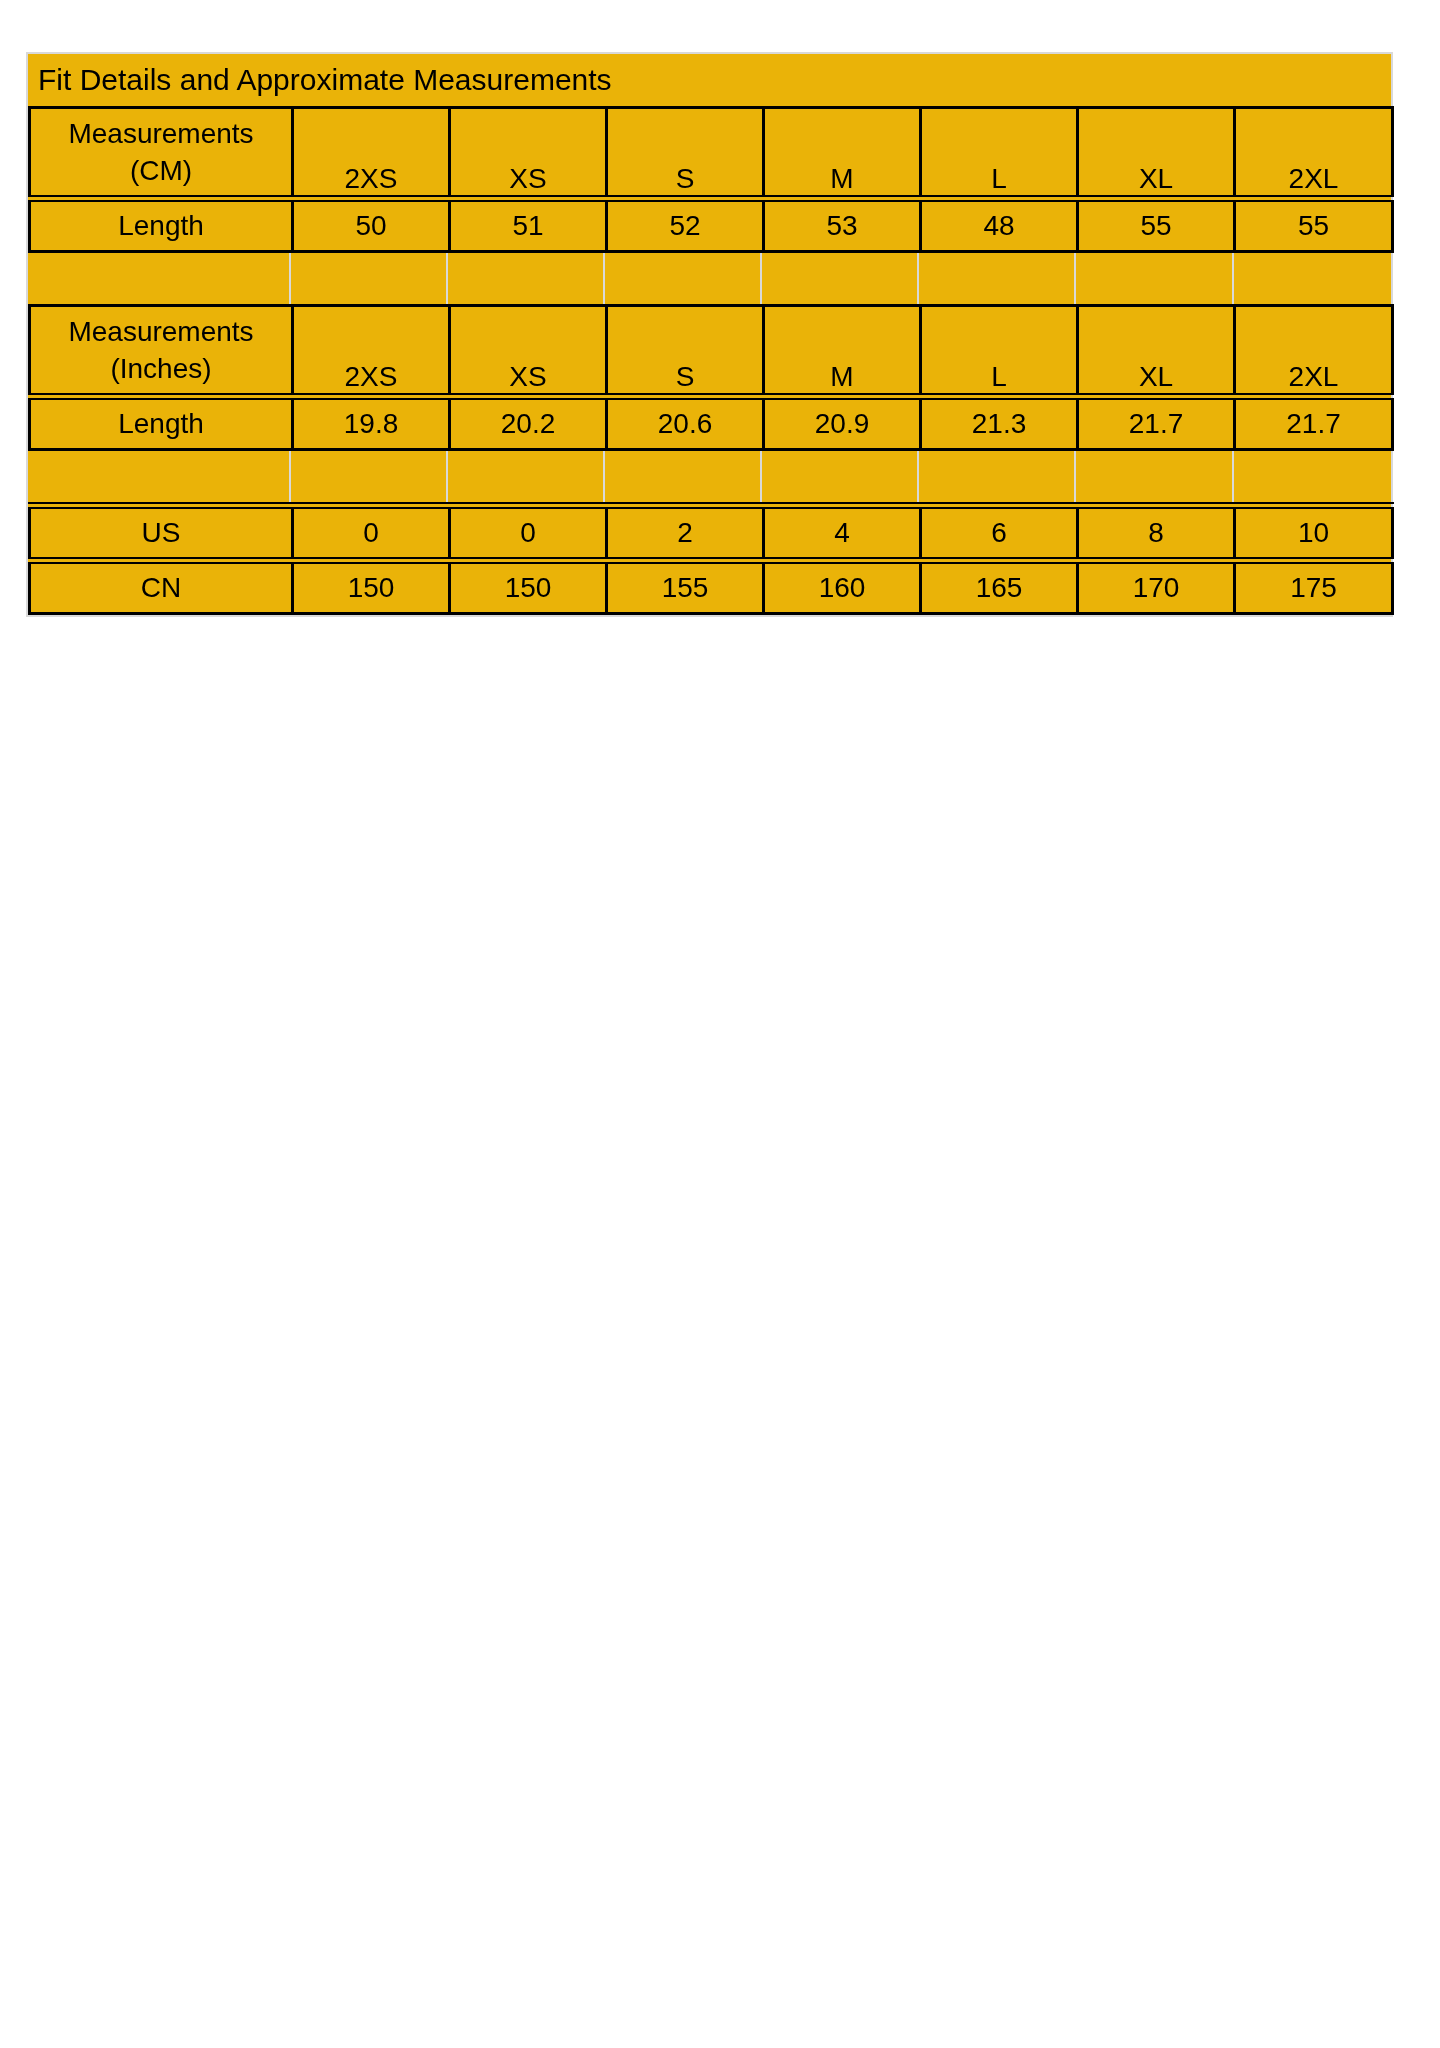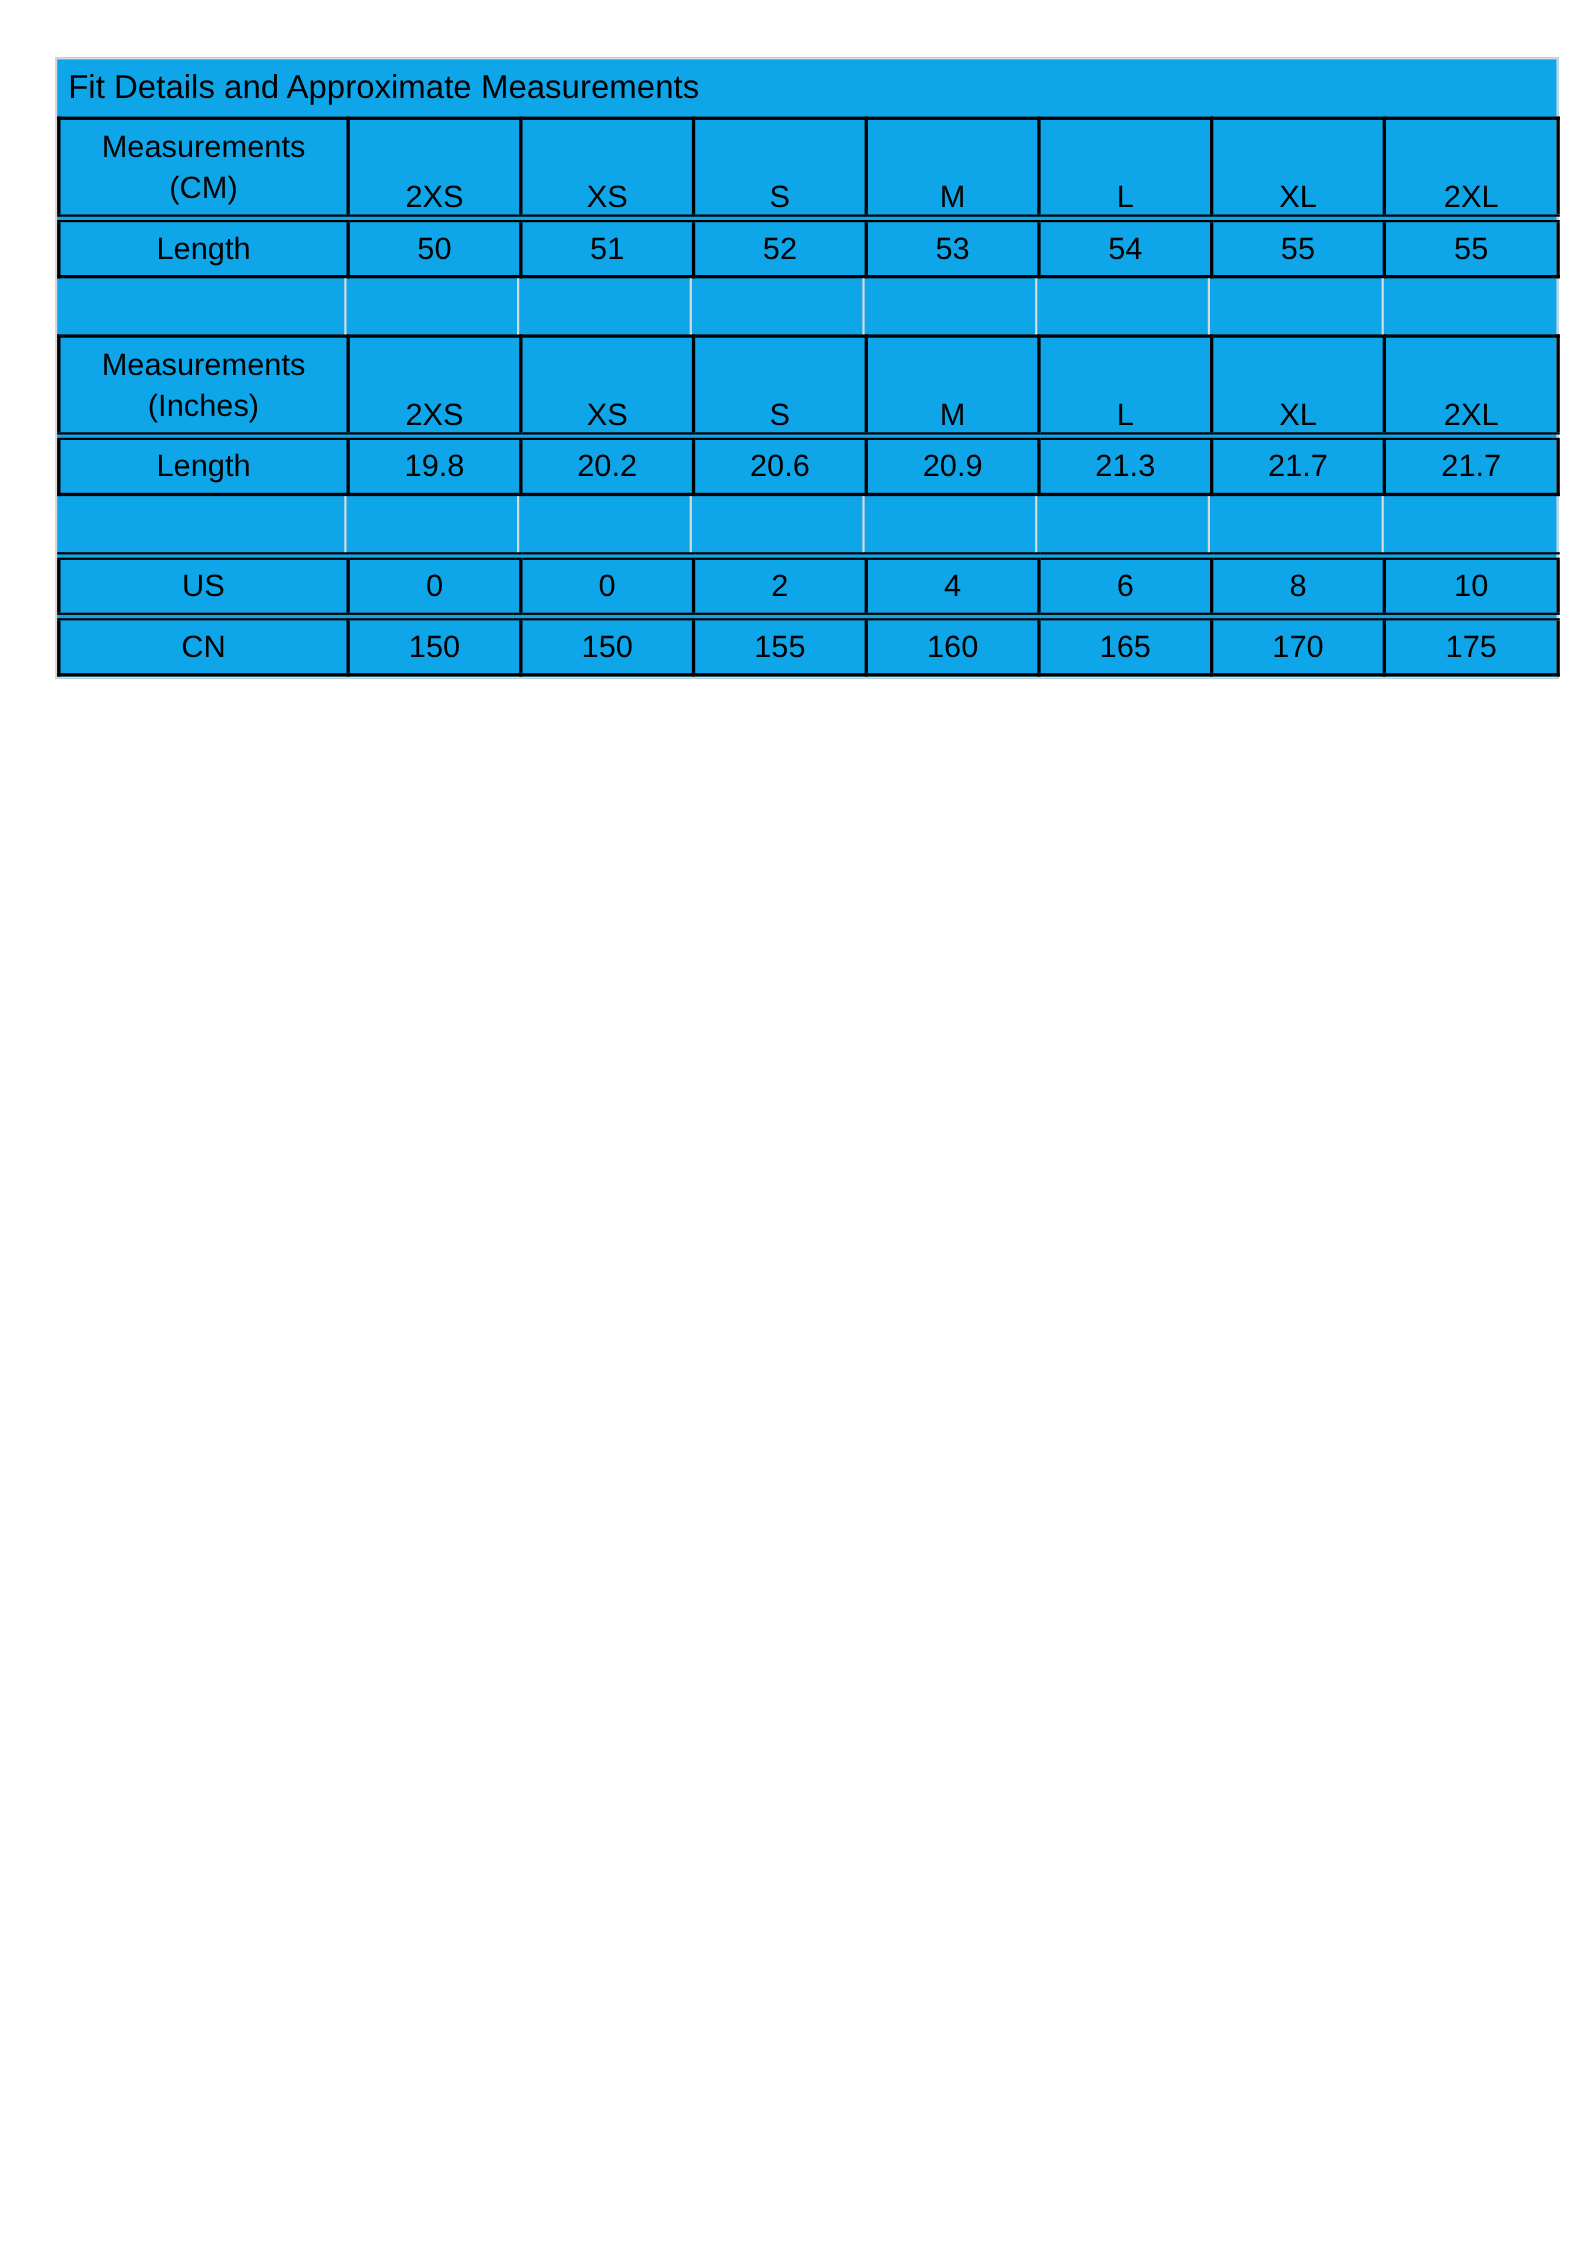--- a/index.html
+++ b/index.html
@@ -10,25 +10,25 @@
     color: #000000;
   }
   body {
     width: 1440px;
     height: 2048px;
     position: relative;
     overflow: hidden;
   }
   .content {
     position: absolute;
-    left: 50px;
+    left: 26px;
     top: 52px;
     width: 1363px;
     border: 2px solid #d9d9d9;
-    background: #0ea5e9;
+    background: #eab308;
   }
   .title-row {
     height: 52px;
     line-height: 52px;
     font-size: 30px;
     padding-left: 10px;
     white-space: nowrap;
     overflow: hidden;
   }
   .title-row.second {
@@ -112,21 +112,21 @@
         <td class="hdr-size">L</td>
         <td class="hdr-size">XL</td>
         <td class="hdr-size">2XL</td>
       </tr>
       <tr class="data rsep">
         <td>Length</td>
         <td>50</td>
         <td>51</td>
         <td>52</td>
         <td>53</td>
-        <td>54</td>
+        <td>48</td>
         <td>55</td>
         <td>55</td>
       </tr>
     </tbody>
   </table>
 
   <div class="gap">
     <div class="g first"></div>
       <div class="g"></div>
       <div class="g"></div>

